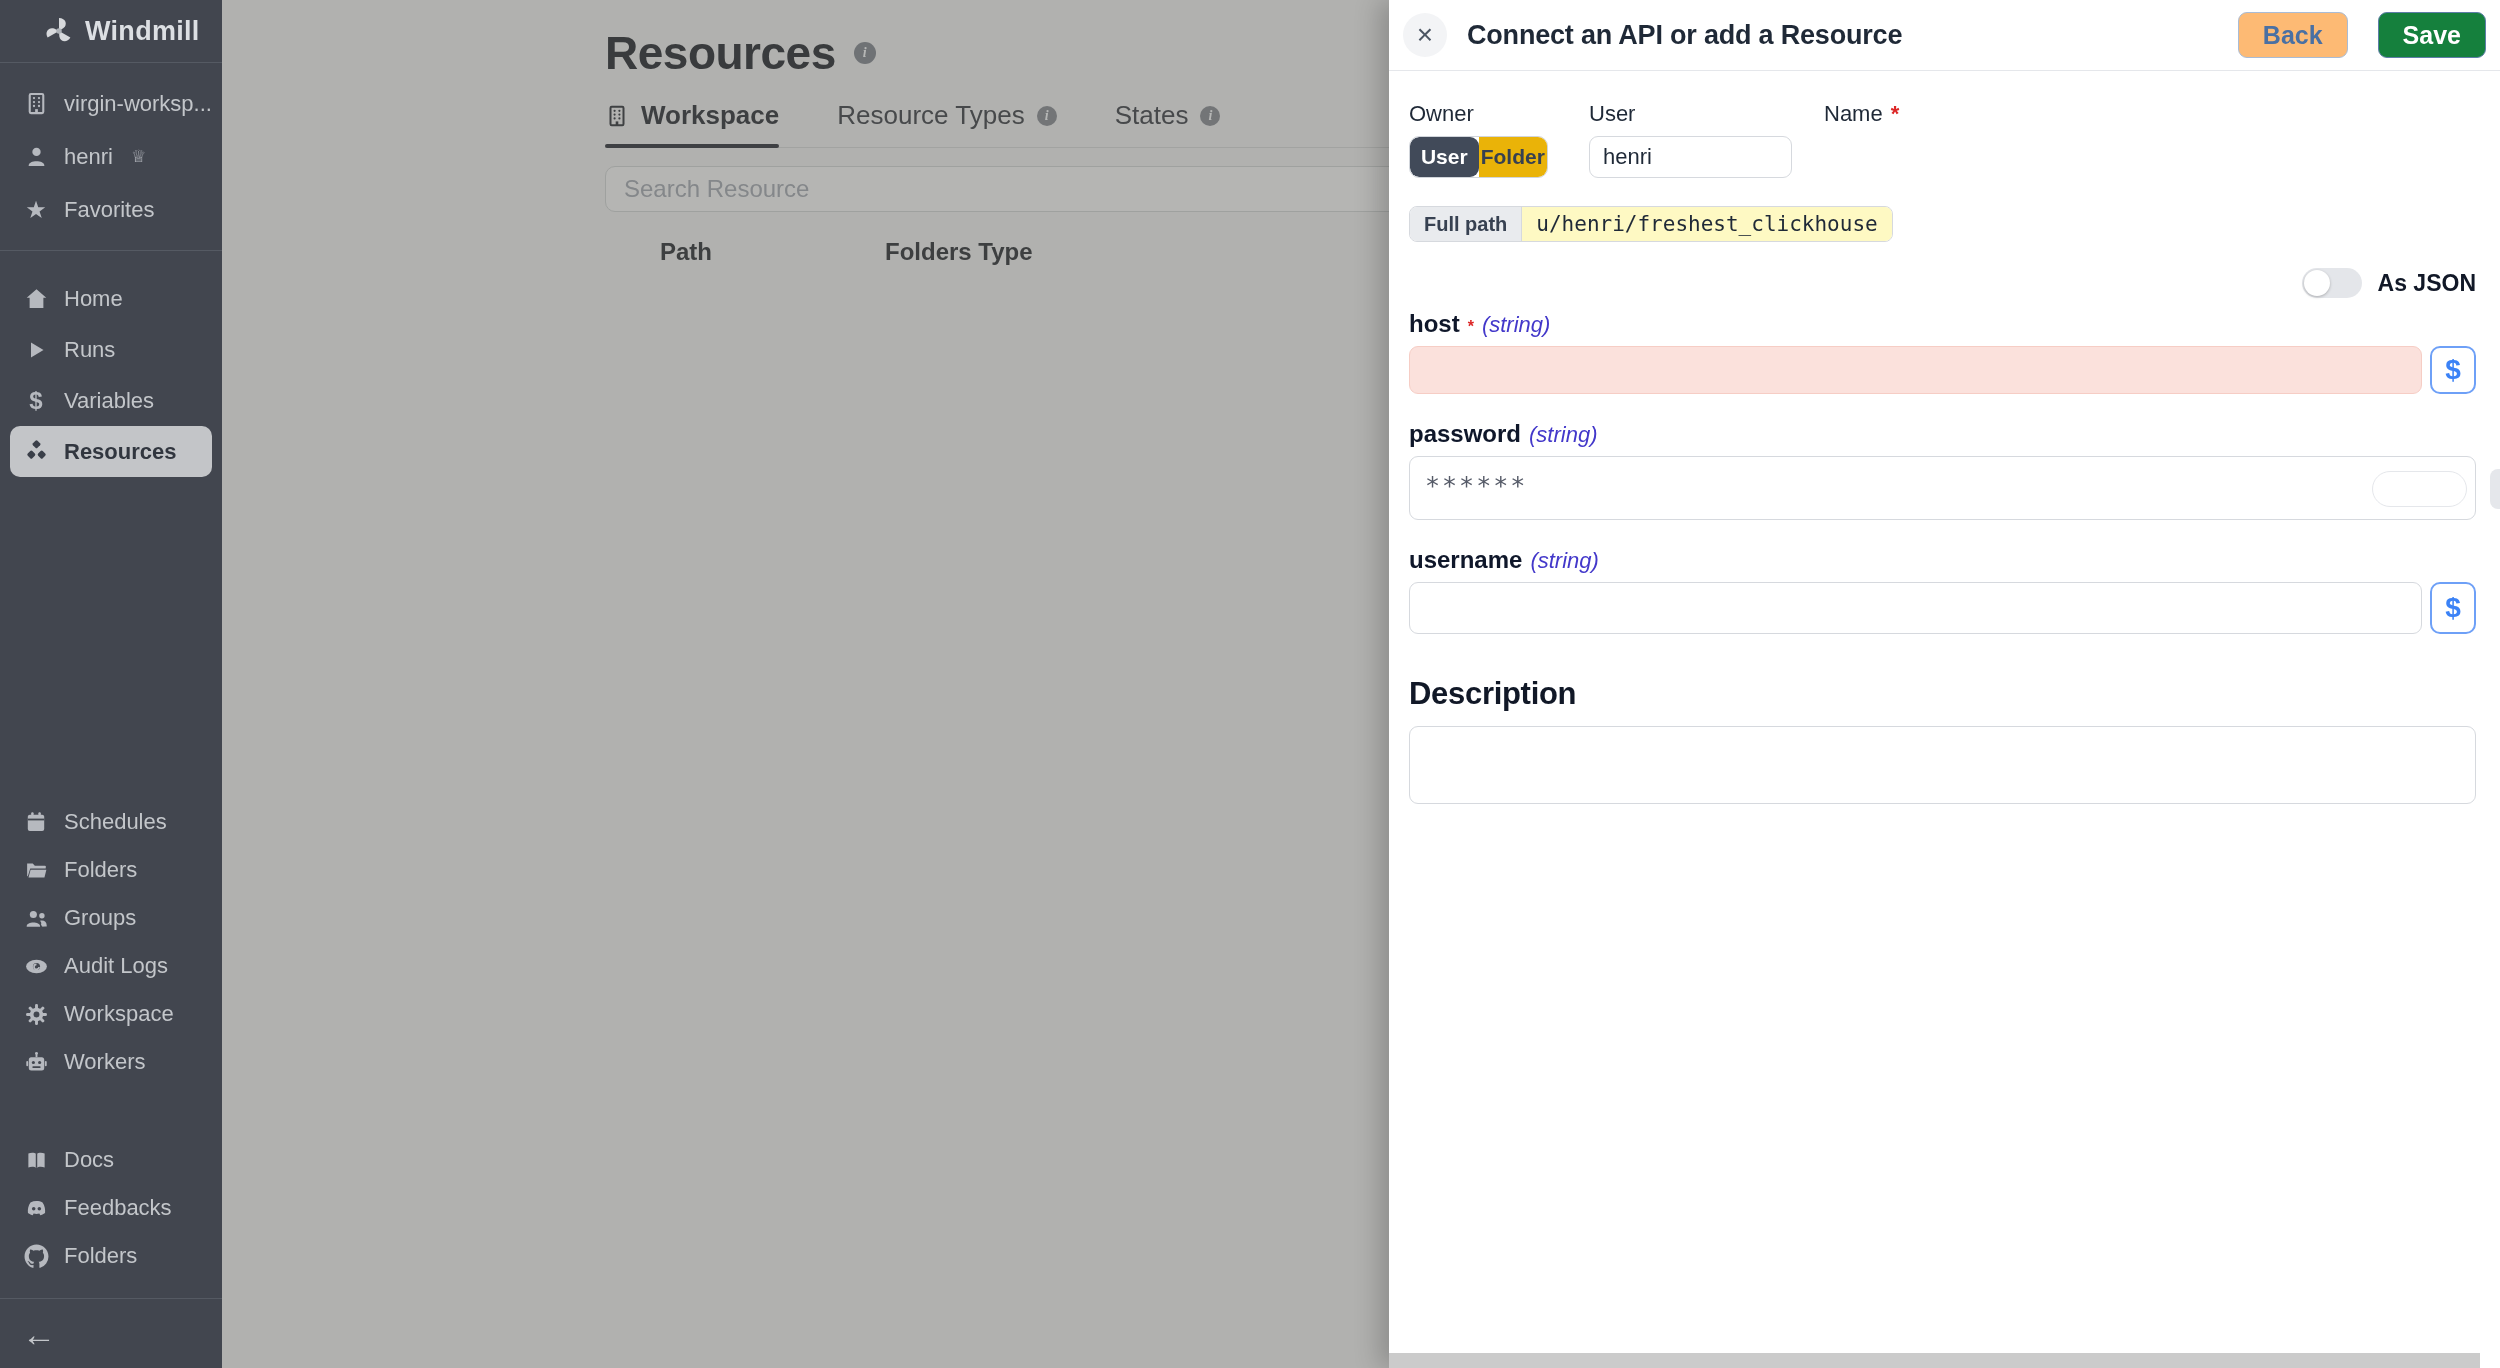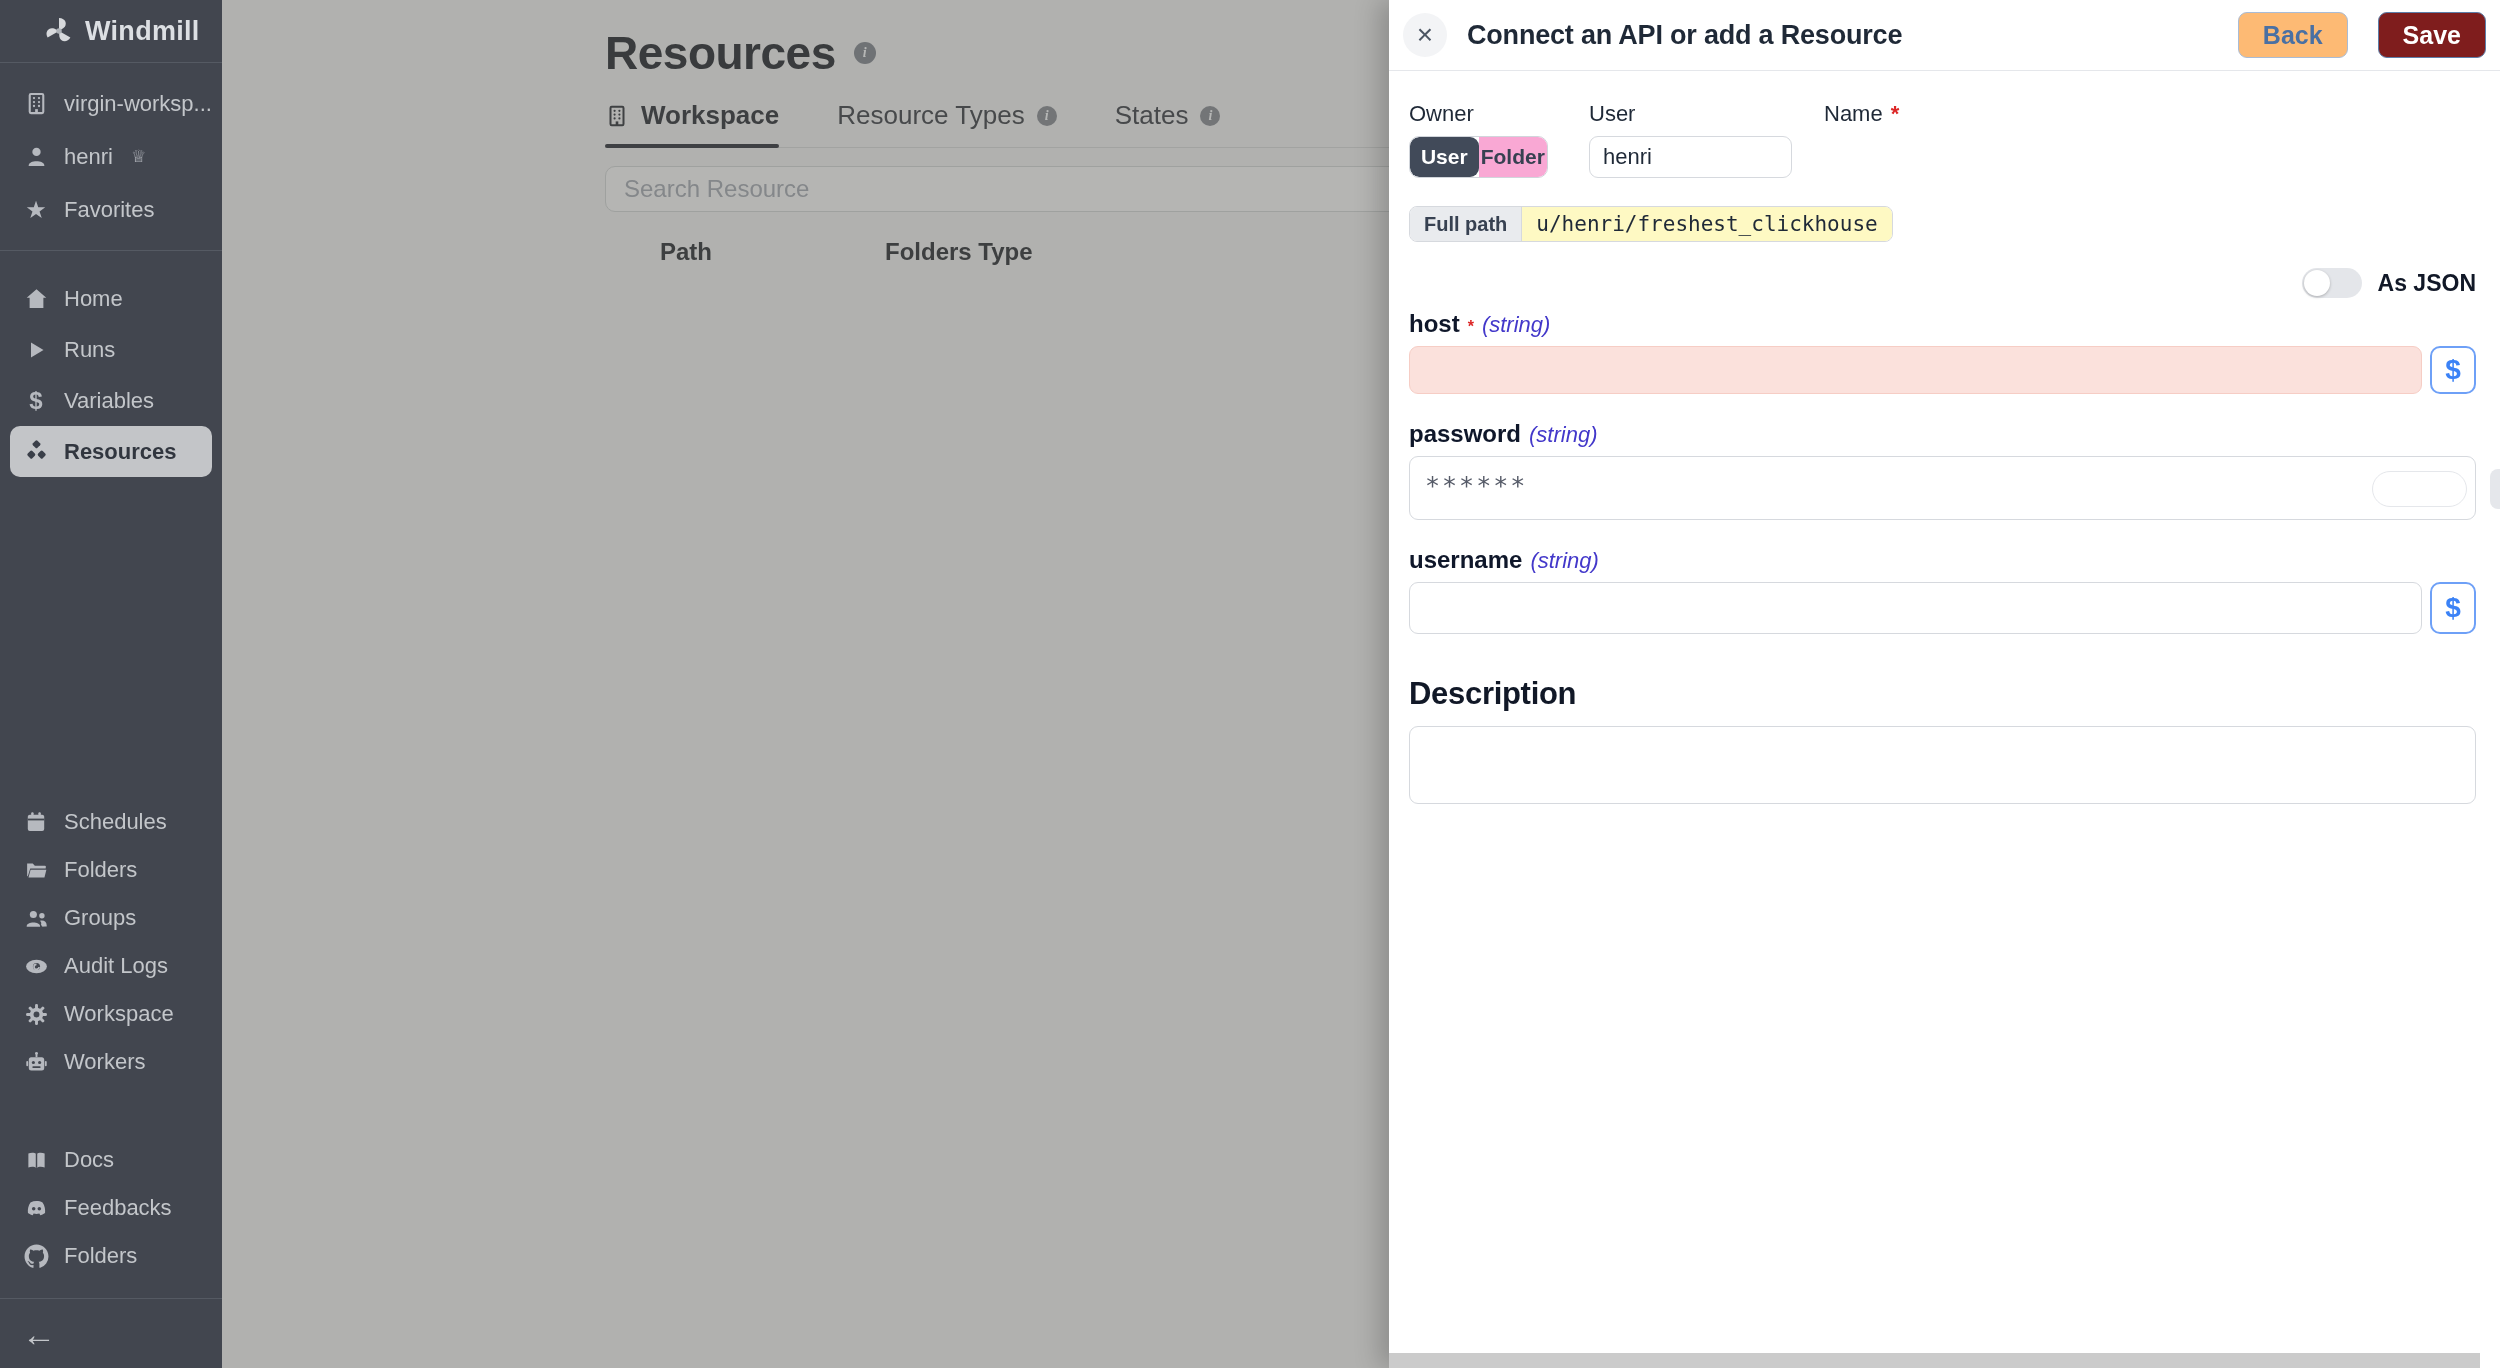--- a/index.html
+++ b/index.html
@@ -59,33 +59,33 @@
             z-index:5; box-shadow:-10px 0 24px rgba(0,0,0,.20); display:flex; flex-direction:column; }
   .drawer-header { height:71px; min-height:71px; display:flex; align-items:center; gap:20px;
                    padding:0 14px 0 14px; border-bottom:1px solid #e5e7eb; }
   .close-btn { width:44px; height:44px; min-width:44px; border-radius:50%; background:#f3f4f6; border:none;
                color:#4b5563; font-size:28px; display:flex; align-items:center; justify-content:center;
                cursor:pointer; line-height:1; }
   .drawer-title { font-size:27px; font-weight:bold; color:#1f2937; flex:1; letter-spacing:-.2px; }
   .btn { height:46px; padding:0 24px; border-radius:9px; font-size:25px; font-weight:bold;
          cursor:pointer; font-family:"Liberation Sans", sans-serif; }
   .btn-back { background:#fdba74; border:1px solid #a9bcd6; color:#4a70a3; margin-right:10px; }
-  .btn-save { background:#7f1d1d; border:1px solid #5d7ea8; color:#fff; }
+  .btn-save { background:#15803d; border:1px solid #5d7ea8; color:#fff; }
 
   .drawer-body { position:relative; flex:1; padding:30px 24px 0 20px; overflow:visible; }
   .frow { display:flex; }
   .fcol-owner { width:139px; min-width:139px; }
   .fcol-user  { width:203px; min-width:203px; margin-left:41px; }
   .fcol-name  { flex:1; margin-left:32px; margin-right:36px; }
   .flabel { font-size:22px; color:#1f2937; margin-bottom:9px; display:flex; gap:8px; }
   .req { color:#dc2626; font-weight:bold; }
   .toggle-group { height:42px; display:flex; border:1px solid #d1d5db; border-radius:10px;
                   overflow:hidden; background:#fff; }
   .seg { flex:1; display:flex; align-items:center; justify-content:center; font-size:21px;
-         font-weight:bold; color:#374151; background:#f9a8d4; cursor:pointer; }
+         font-weight:bold; color:#374151; background:#eab308; cursor:pointer; }
   .seg.on { background:#414a59; color:#fff; border-radius:9px; }
   .tinput { width:100%; height:42px; border:1px solid #d6d9de; border-radius:9px; padding:0 13px;
             font-size:22px; color:#1f2937; outline:none; font-family:"Liberation Sans", sans-serif; background:#fff; }
   .fullpath { margin-top:28px; display:inline-flex; align-items:stretch; height:36px;
               border:1px solid #d6d9de; border-radius:8px; overflow:hidden; }
   .fullpath .chip { background:#e9ebee; display:flex; align-items:center; padding:0 14px;
                     font-size:20px; font-weight:bold; color:#374151; border-right:1px solid #d6d9de; }
   .fullpath .pathval { display:flex; align-items:center; padding:0 14px; font-size:21px;
                        color:#1f2937; font-family:"DejaVu Sans Mono", monospace; background:#fef9c3; }
   .h2 { font-size:31px; font-weight:800; color:#111827; letter-spacing:-.3px; }

